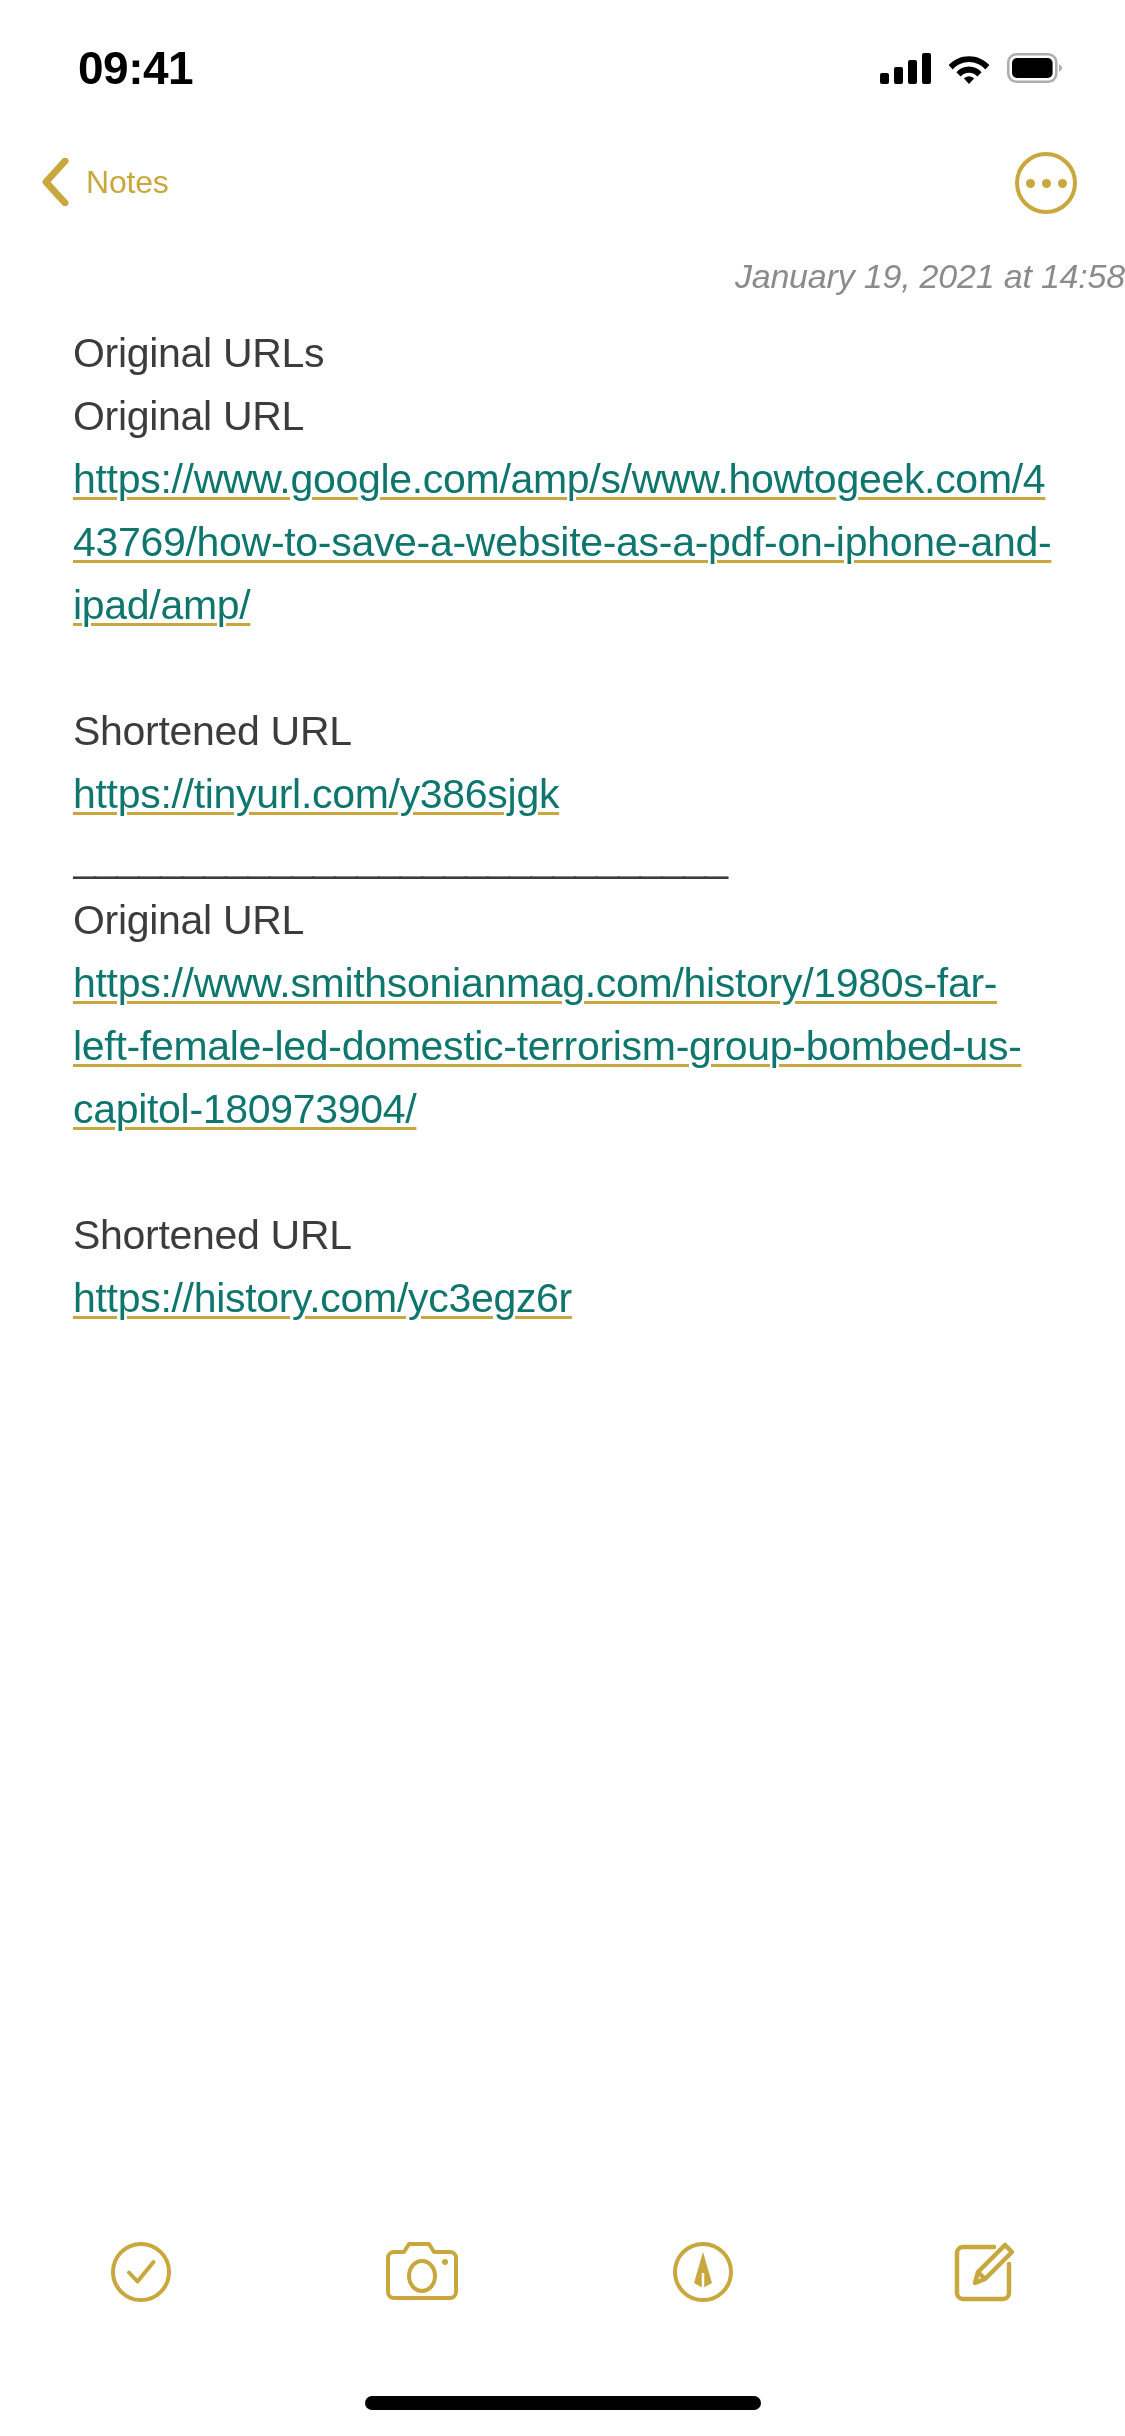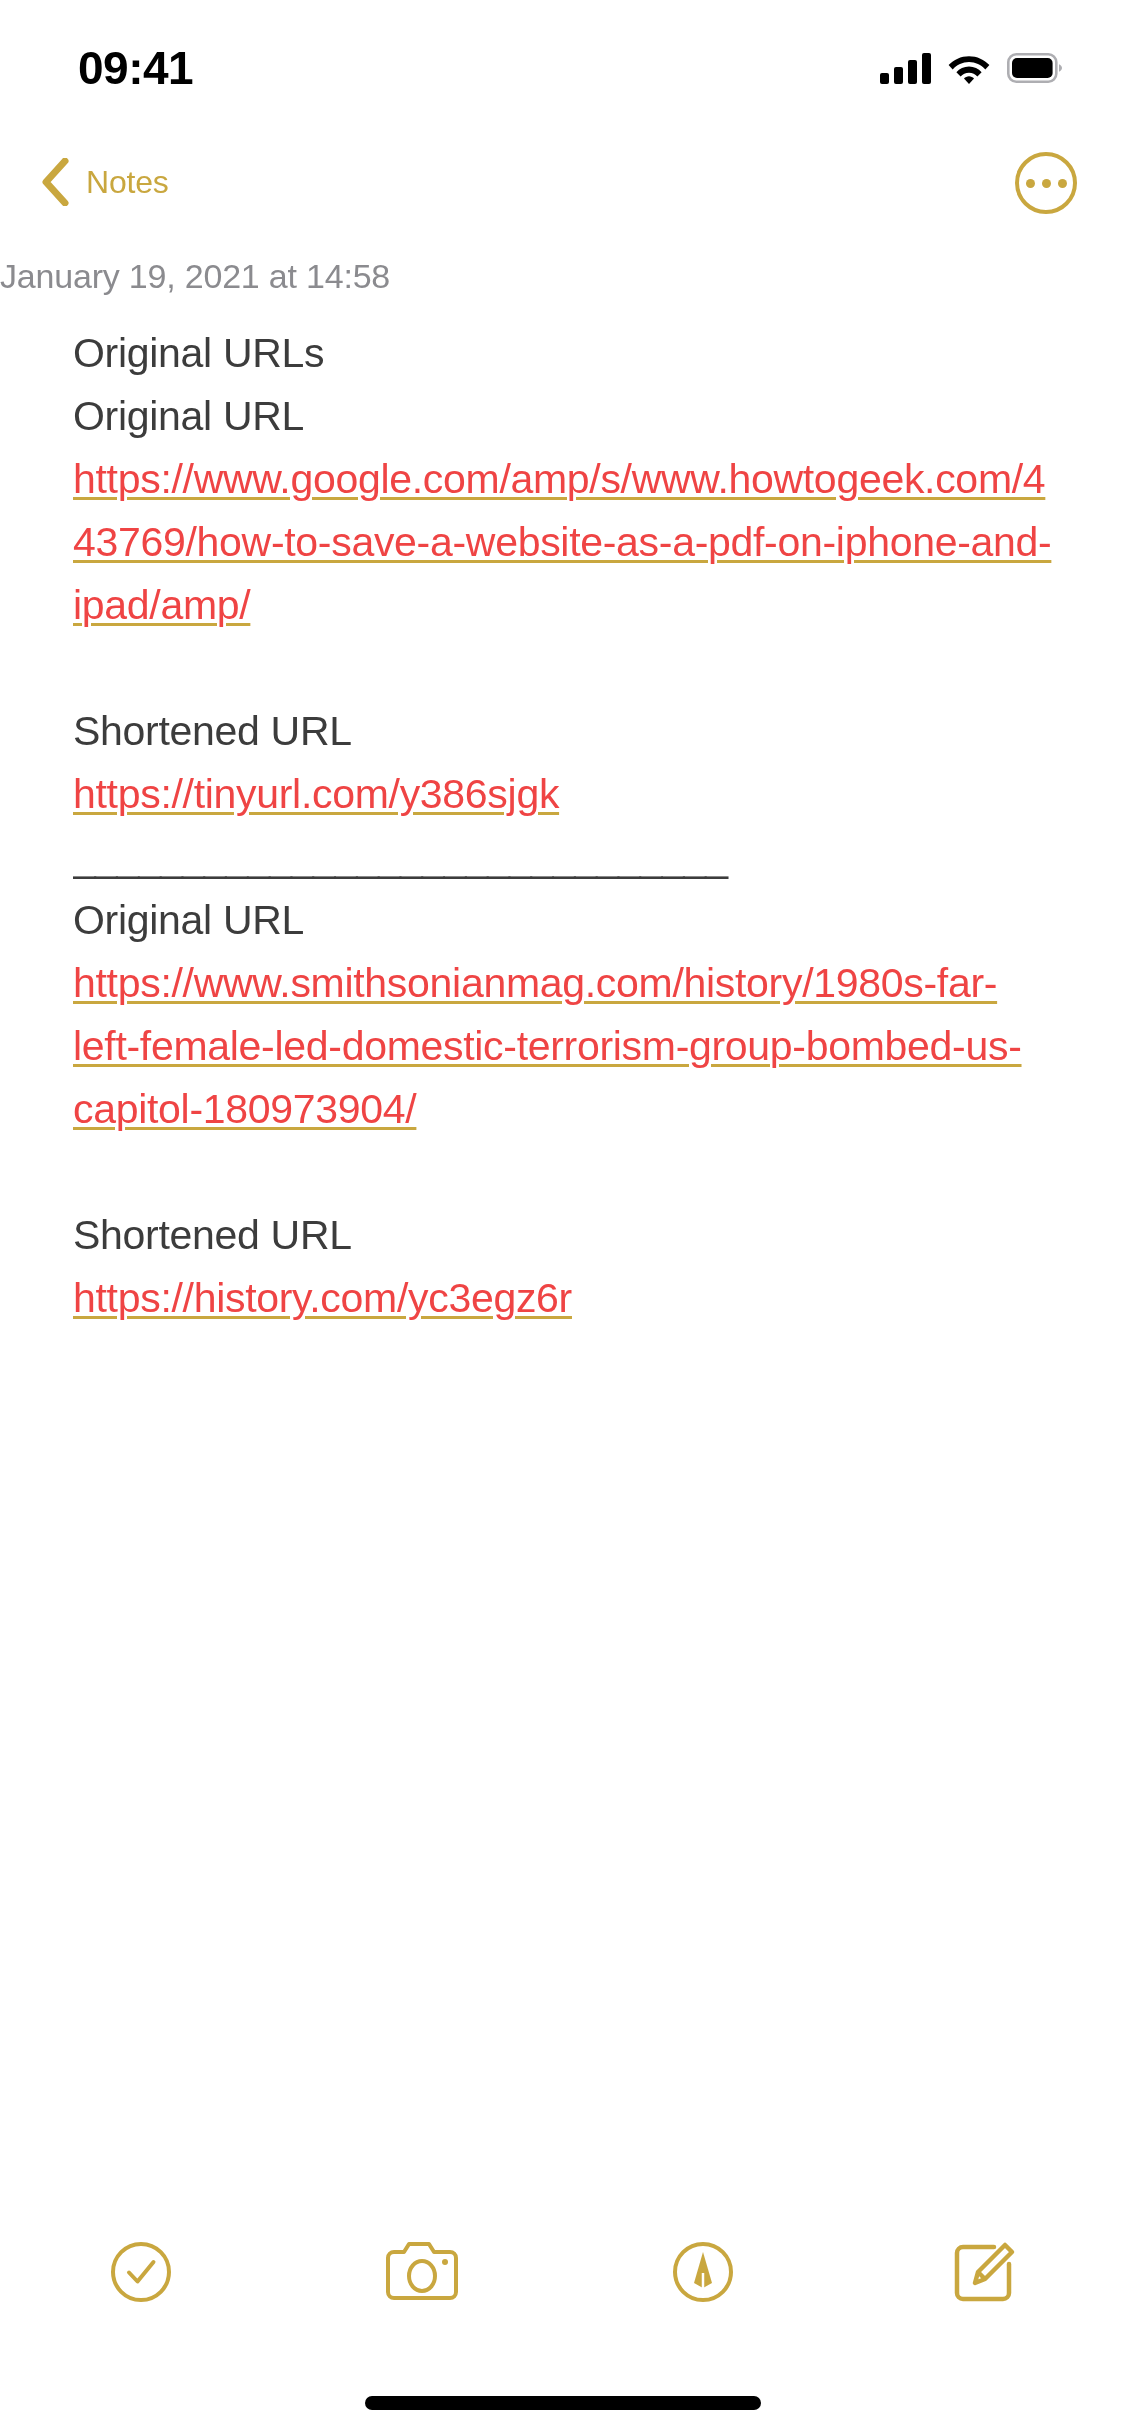--- a/index.html
+++ b/index.html
@@ -115,41 +115,42 @@
   
   .note-scroll {
     position: absolute;
     top: 232px; left: 0;
     width: 1125px;
     bottom: 232px;
     overflow: hidden;
   }
   .note-date {
     width: 100%;
-    text-align: left;
+    text-align: right;
     font-size: 34px;
     color: #8B8B8F;
     line-height: 44px;
     padding-top: 22px;
     padding-bottom: 24px;
     letter-spacing: -0.2px;
+    font-style: italic;
   }
   .note-content {
     padding: 0 62px 0 73px;
   }
   .note-line {
     font-size: 41px;
     line-height: 63px;
     color: #3C3C3C;
     letter-spacing: -0.3px;
     word-break: break-word;
     white-space: pre-wrap;
   }
   .note-line.link {
-    color: #ef4444;
+    color: #0f766e;
     text-decoration: underline;
     text-decoration-color: #C9A73F;
     text-underline-offset: 4px;
     text-decoration-thickness: 3px;
     cursor: pointer;
   }
   .note-line.blank { color: transparent; }
   .note-line.rule {
     color: #3C3C3C;
     letter-spacing: -1px;

